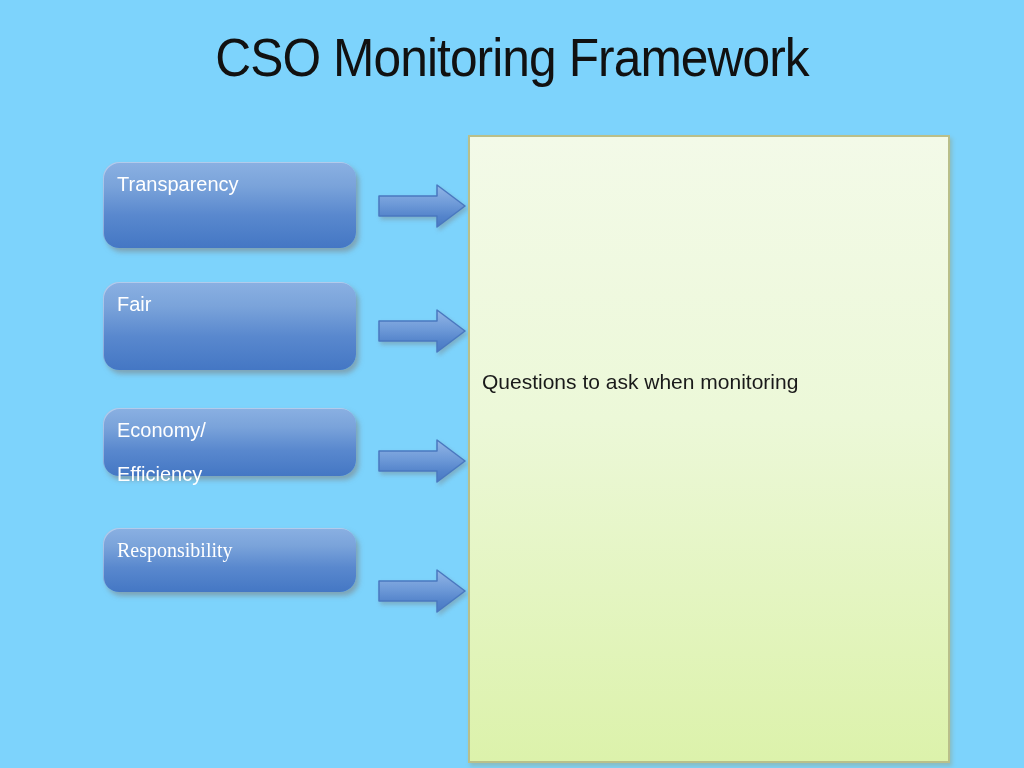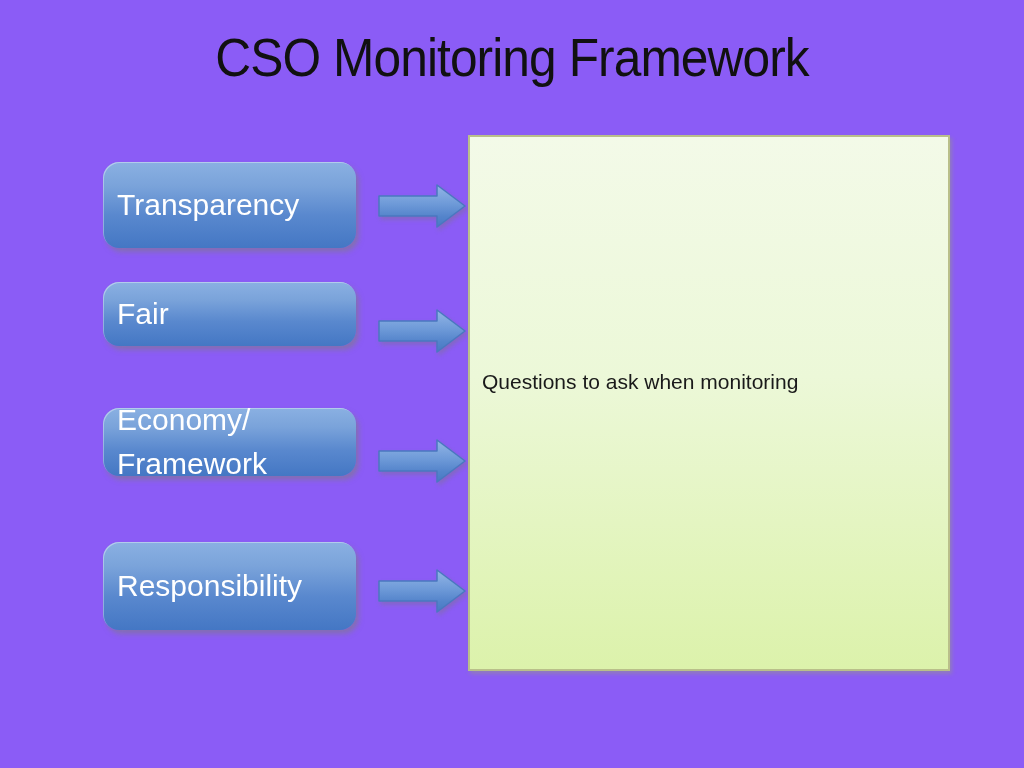--- a/index.html
+++ b/index.html
@@ -1,19 +1,19 @@
 <!DOCTYPE html>
 <html><head>
 <meta charset="utf-8">
 <style>
   html,body{margin:0;padding:0;background:#ffffff;}
   .slide{
     position:relative;
     width:1024px;height:768px;
-    background:#8b5cf6;
+    background:#7dd3fc;
     overflow:hidden;
     font-family:"Liberation Sans", sans-serif;
   }
   .title{
     position:absolute;
     top:26px;left:0;right:0;
     margin:0;
     text-align:center;
     font-size:54px;
     font-weight:400;
@@ -23,46 +23,46 @@
     transform-origin:50% 50%;
   }
   .pill{
     position:absolute;
     left:103px;
     width:253px;
     border-radius:16px;
     background:linear-gradient(180deg,#8ab0e2 0%,#7aa3da 28%,#5988ce 62%,#4477c4 100%);
     box-shadow:3px 4px 5px rgba(125,125,125,0.55), inset 1px 1px 0 rgba(255,255,255,0.35);
     display:flex;
-    align-items:center;
+    align-items:flex-start;
     color:#ffffff;
-    font-size:30px;
+    font-size:20px;
     line-height:44px;
     padding-left:14px;
     box-sizing:border-box;
   }
   .pill .line{display:block;}
   .b1{top:162px;height:86px;}
-  .b2{top:282px;height:64px;}
+  .b2{top:282px;height:88px;}
   .b3{top:408px;height:68px;}
-  .b4{top:542px;height:88px;}
+  .b4{top:528px;height:64px;font-family:Liberation Serif, serif;}
   .arrow{
     position:absolute;
     left:378px;
     width:88px;height:46px;
     filter:drop-shadow(2px 3px 2px rgba(120,120,120,0.40));
   }
   .a1{top:183px;}
   .a2{top:308px;}
   .a3{top:438px;}
   .a4{top:568px;}
   .panel{
     position:absolute;
     left:468px;top:135px;
-    width:482px;height:536px;
+    width:482px;height:628px;
     box-sizing:border-box;
     border:2px solid #b9bf8a;
     background:linear-gradient(180deg,#f3fae8 0%,#ecf8d8 45%,#dcf2ab 100%);
     box-shadow:2px 3px 4px rgba(150,160,120,0.45);
     padding-left:36px;
   }
   .panel p{
     position:absolute;
     left:12px;
     margin:0;
@@ -100,21 +100,21 @@
 
   <div class="pill b2">
     <span>
       <span class="line">Fair</span>
     </span>
   </div>
 
   <div class="pill b3">
     <span>
       <span class="line">Economy/</span>
-      <span class="line">Framework</span>
+      <span class="line">Efficiency</span>
     </span>
   </div>
 
   <div class="pill b4">
     <span>
       <span class="line">Responsibility</span>
     </span>
   </div>
 
   <svg class="arrow a1" viewBox="0 0 88 46">

